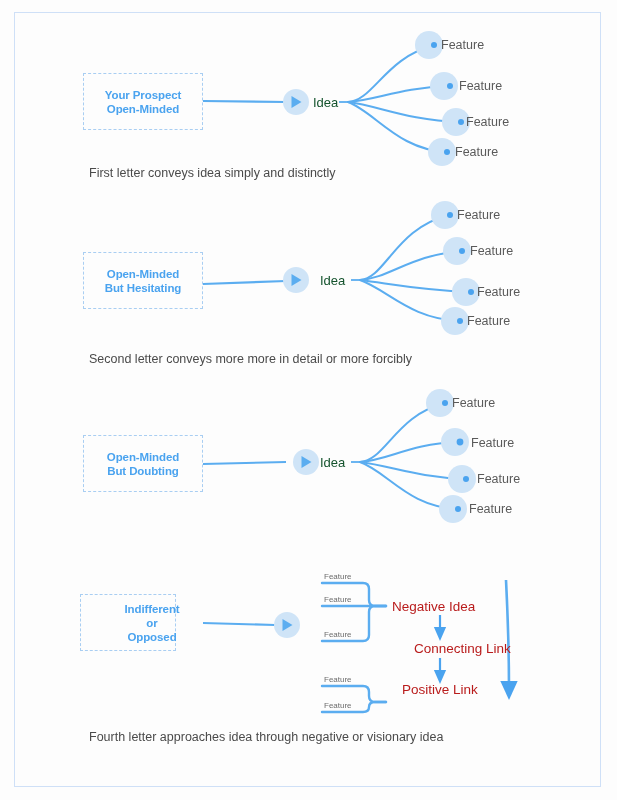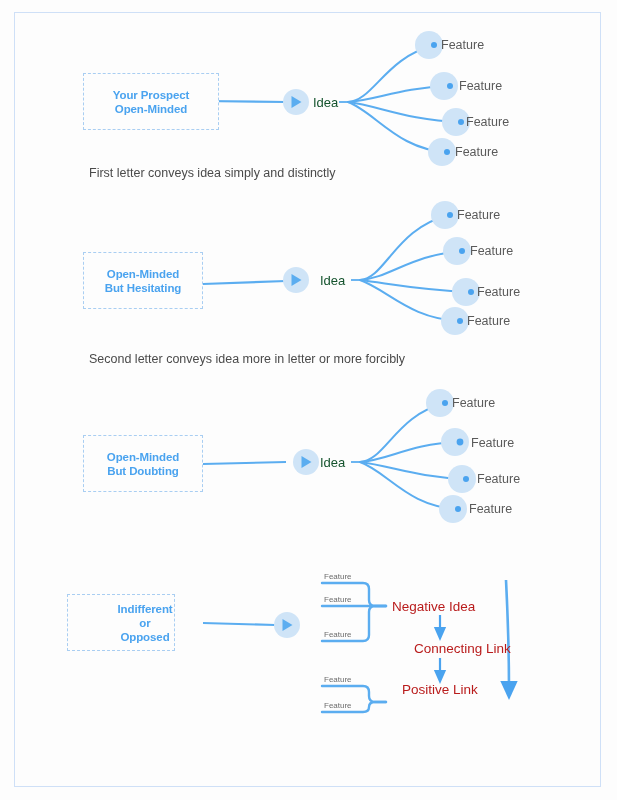--- a/index.html
+++ b/index.html
@@ -172,57 +172,58 @@
       <path d="M322,686 L363,686 Q369,686 369,692 L369,696 Q369,702 375,702 L386,702" stroke="#5badf0" stroke-width="2.4" fill="none" stroke-linecap="round"></path>
       <path d="M322,712 L363,712 Q369,712 369,707 L369,707 Q369,702 375,702 L386,702" stroke="#5badf0" stroke-width="2.4" fill="none" stroke-linecap="round"></path>
 
       <line x1="440" y1="615" x2="440" y2="634" stroke="#4aa3ef" stroke-width="2.2" marker-end="url(#arrowhead-small)"></line>
       <line x1="440" y1="658" x2="440" y2="677" stroke="#4aa3ef" stroke-width="2.2" marker-end="url(#arrowhead-small)"></line>
 
       <path d="M506,580 C509,640 509,660 509,690" stroke="#5badf0" stroke-width="2.6" fill="none" marker-end="url(#arrowhead-big)"></path>
     </g>
   </svg>
 
-  <div class="dashed-box" style="left:83px; top:73px; width:136px; height:57px;">
+  <div class="dashed-box" style="left:83px; top:73px; width:120px; height:57px;">
     <span class="dashed-box-label">Your Prospect
 Open-Minded</span>
   </div>
   <span class="idea-label" style="left:313px; top:95px;">Idea</span>
   <span class="feature-label" style="left:441px; top:38px;">Feature</span>
   <span class="feature-label" style="left:459px; top:79px;">Feature</span>
   <span class="feature-label" style="left:466px; top:115px;">Feature</span>
   <span class="feature-label" style="left:455px; top:145px;">Feature</span>
   <span class="caption" style="left:89px; top:166px;">First letter conveys idea simply and distinctly</span>
 
   <div class="dashed-box" style="left:83px; top:252px; width:120px; height:57px;">
     <span class="dashed-box-label">Open-Minded
 But Hesitating</span>
   </div>
   <span class="idea-label" style="left:320px; top:273px;">Idea</span>
   <span class="feature-label" style="left:457px; top:208px;">Feature</span>
   <span class="feature-label" style="left:470px; top:244px;">Feature</span>
   <span class="feature-label" style="left:477px; top:285px;">Feature</span>
   <span class="feature-label" style="left:467px; top:314px;">Feature</span>
-  <span class="caption" style="left:89px; top:352px;">Second letter conveys idea more in letter or more forcibly</span>
+  <span class="caption" style="left:89px; top:352px;">Second letter conveys more more in detail or more forcibly</span>
 
   <div class="dashed-box" style="left:83px; top:435px; width:120px; height:57px;">
     <span class="dashed-box-label">Open-Minded
 But Doubting</span>
   </div>
   <span class="idea-label" style="left:320px; top:455px;">Idea</span>
   <span class="feature-label" style="left:452px; top:396px;">Feature</span>
   <span class="feature-label" style="left:471px; top:436px;">Feature</span>
   <span class="feature-label" style="left:477px; top:472px;">Feature</span>
   <span class="feature-label" style="left:469px; top:502px;">Feature</span>
 
-  <div class="dashed-box" style="left:67px; top:594px; width:108px; height:57px;padding-left:48px;">
+  <div class="dashed-box" style="left:80px; top:594px; width:96px; height:57px;padding-left:48px;">
     <span class="dashed-box-label">Indifferent or
 Opposed</span>
   </div>
   <span class="mini-feature-label" style="left:324px; top:572px;">Feature</span>
   <span class="mini-feature-label" style="left:324px; top:595px;">Feature</span>
   <span class="mini-feature-label" style="left:324px; top:630px;">Feature</span>
   <span class="mini-feature-label" style="left:324px; top:675px;">Feature</span>
   <span class="mini-feature-label" style="left:324px; top:701px;">Feature</span>
   <span class="idea-side-label" style="left:392px; top:599px;">Negative Idea</span>
   <span class="idea-side-label" style="left:414px; top:641px;">Connecting Link</span>
   <span class="idea-side-label" style="left:402px; top:682px;">Positive Link</span>
+  <span class="caption" style="left:89px; top:730px;">Fourth letter approaches idea through negative or visionary idea</span>
 </div>
 
 </body></html>

